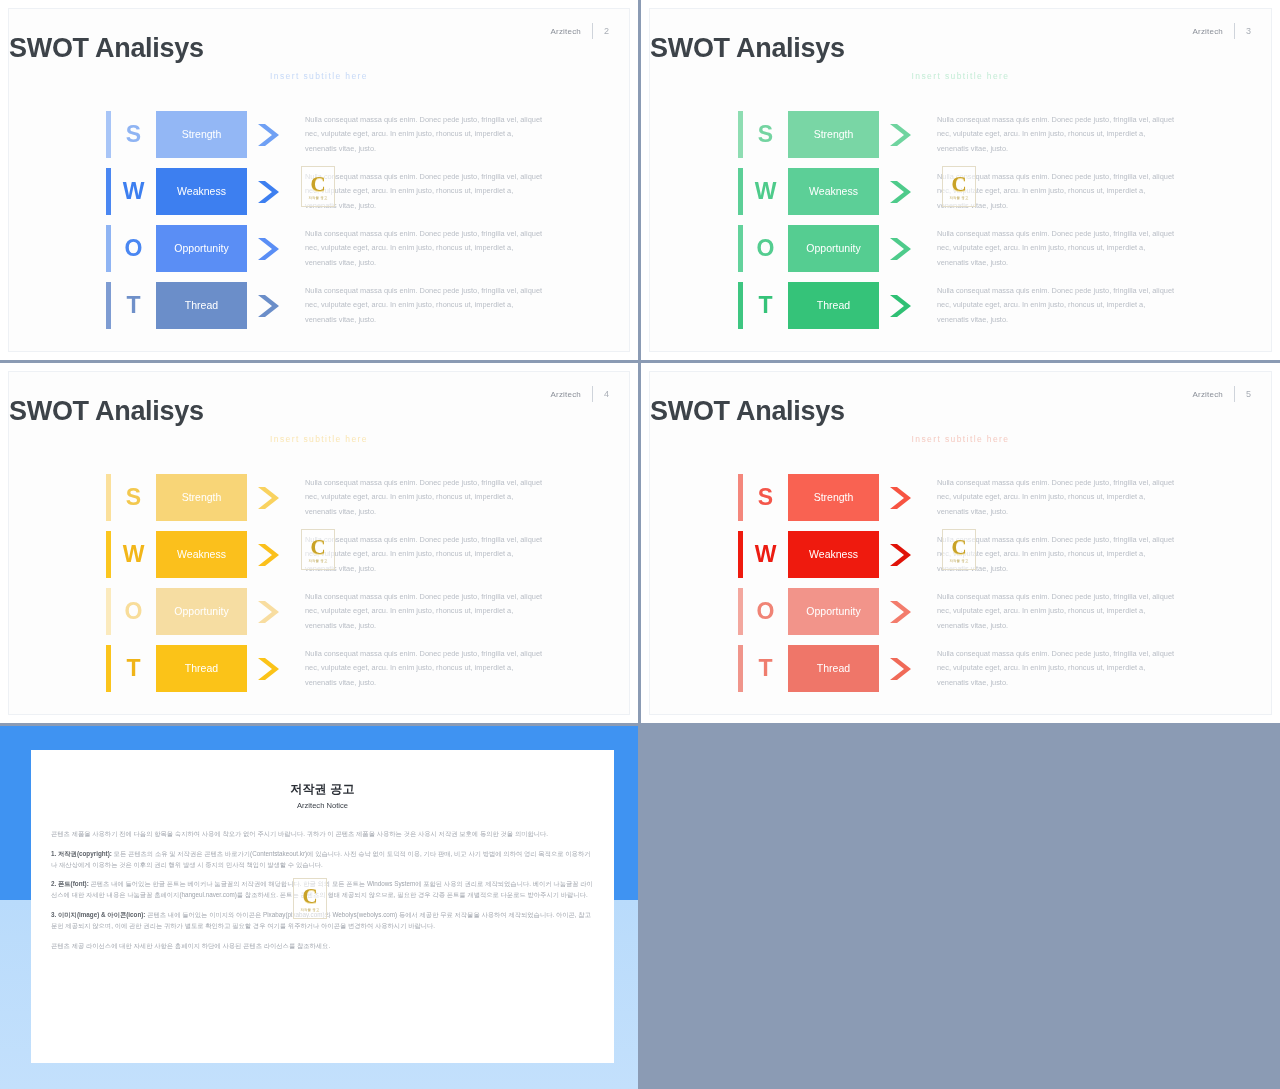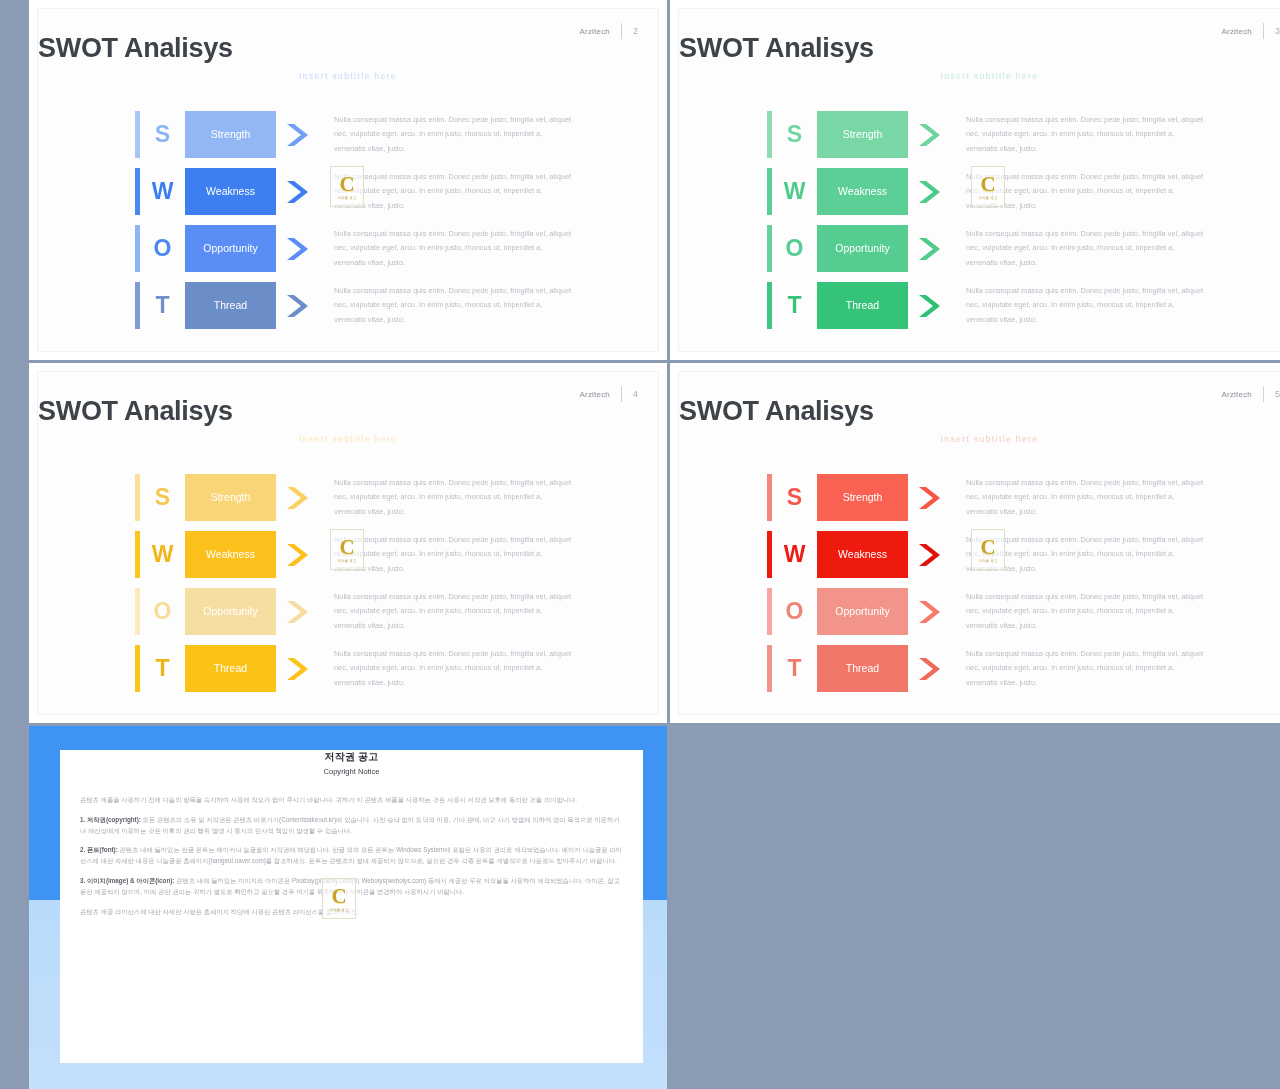--- a/index.html
+++ b/index.html
@@ -10,21 +10,20 @@
     background: #8b9bb4;
     font-family: "Liberation Sans", sans-serif;
     overflow: hidden;
   }
 
   #stage {
     position: relative;
     width: 1195px;
     height: 1089px;
     background: #8b9bb4;
-    margin-left: 29px;
   }
 
   
   .slide {
     position: absolute;
     background: #ffffff;
     overflow: hidden;
   }
   .slide-inner {
     position: absolute;
@@ -145,23 +144,24 @@
   .cr-paper {
     position: absolute;
     left: 31px;
     top: 24px;
     right: 24px;
     bottom: 26px;
     background: #ffffff;
   }
   .cr-title {
     text-align: center;
-    font-size: 10px;
+    font-size: 12px;
     font-weight: bold;
     color: #2b2f36;
+    padding-top: 31px;
     letter-spacing: .2px;
   }
   .cr-subtitle {
     text-align: center;
     font-size: 7.6px;
     color: #3b4048;
     padding-top: 3px;
   }
   .cr-body {
     padding: 19px 20px 0 20px;
@@ -486,21 +486,21 @@
       <div class="watermark" style="left:292px; top:157px;">
         <span class="wm-c">C</span>
         <span class="wm-sub">저작물 공고</span>
       </div>
     </div>
   </div>
 
   <div id="slide-copyright">
     <div class="cr-paper">
       <div class="cr-title">저작권 공고</div>
-      <div class="cr-subtitle">Copyright Notice</div>
+      <div class="cr-subtitle">Arzitech Notice</div>
       <div class="cr-body">
         <p class="cr-para">
           <span>콘텐츠 제품을 사용하기 전에 다음의 항목을 숙지하여 사용에 착오가 없어 주시기 바랍니다. 귀하가 이 콘텐츠 제품을 사용하는 것은 사용시 저작권 보호에 동의한 것을 의미합니다.</span>
         </p>
         <p class="cr-para">
           <b>1. 저작권(copyright):</b><span> 모든 콘텐츠의 소유 및 저작권은 콘텐츠 바로가기(Contentstakeout.kr)에 있습니다. 사전 승낙 없이 도덕적 이용, 기타 판매, 비교 사기 방법에 의하여 영리 목적으로 이용하거나 재산상에게 이용하는 것은 이후의 권리 행위 발생 시 중지의 민사적 책임이 발생할 수 있습니다.</span>
         </p>
         <p class="cr-para">
           <b>2. 폰트(font):</b><span> 콘텐츠 내에 들어있는 한글 폰트는 베이커나 눔글꼴의 저작권에 해당합니다. 한글 외의 모든 폰트는 Windows System에 포함된 사용의 권리로 제작되었습니다. 베이커 나눔글꼴 라이선스에 대한 자세한 내용은 나눔글꼴 홈페이지(hangeul.naver.com)를 참조하세요. 폰트는 콘텐츠의 형태 제공되지 않으므로, 필요한 경우 각종 폰트를 개별적으로 다운로드 받아주시기 바랍니다.</span>
         </p>

